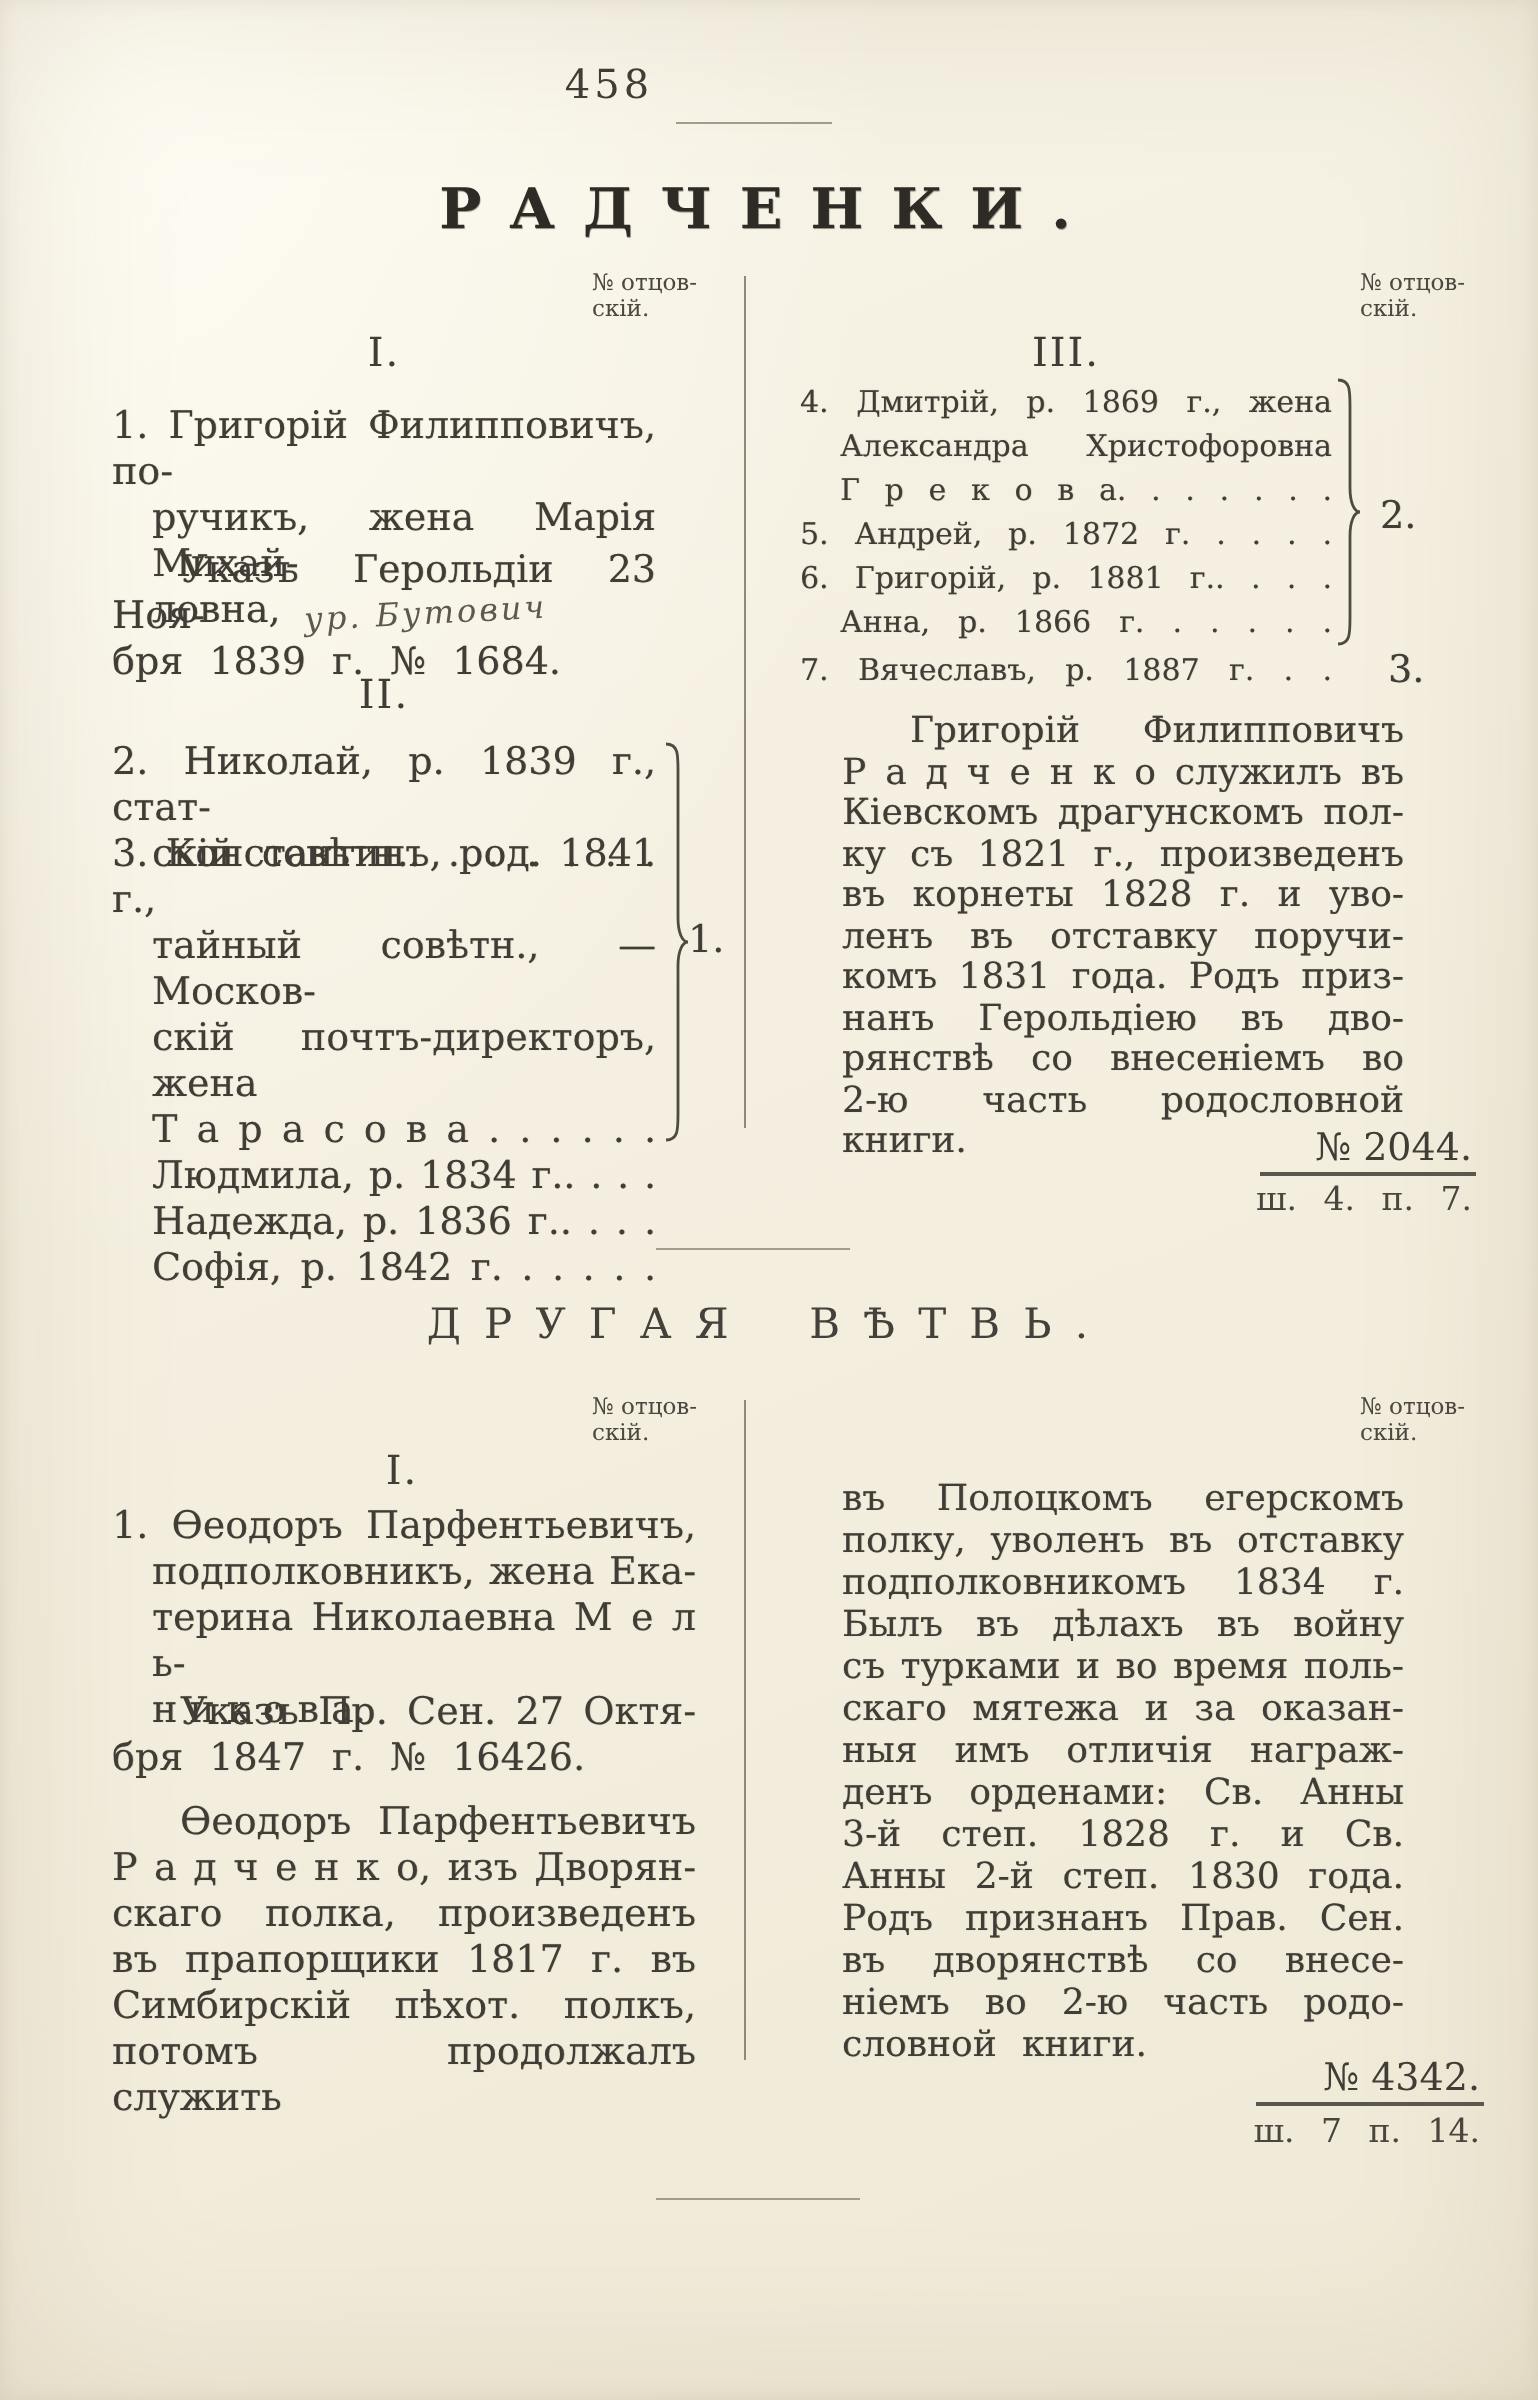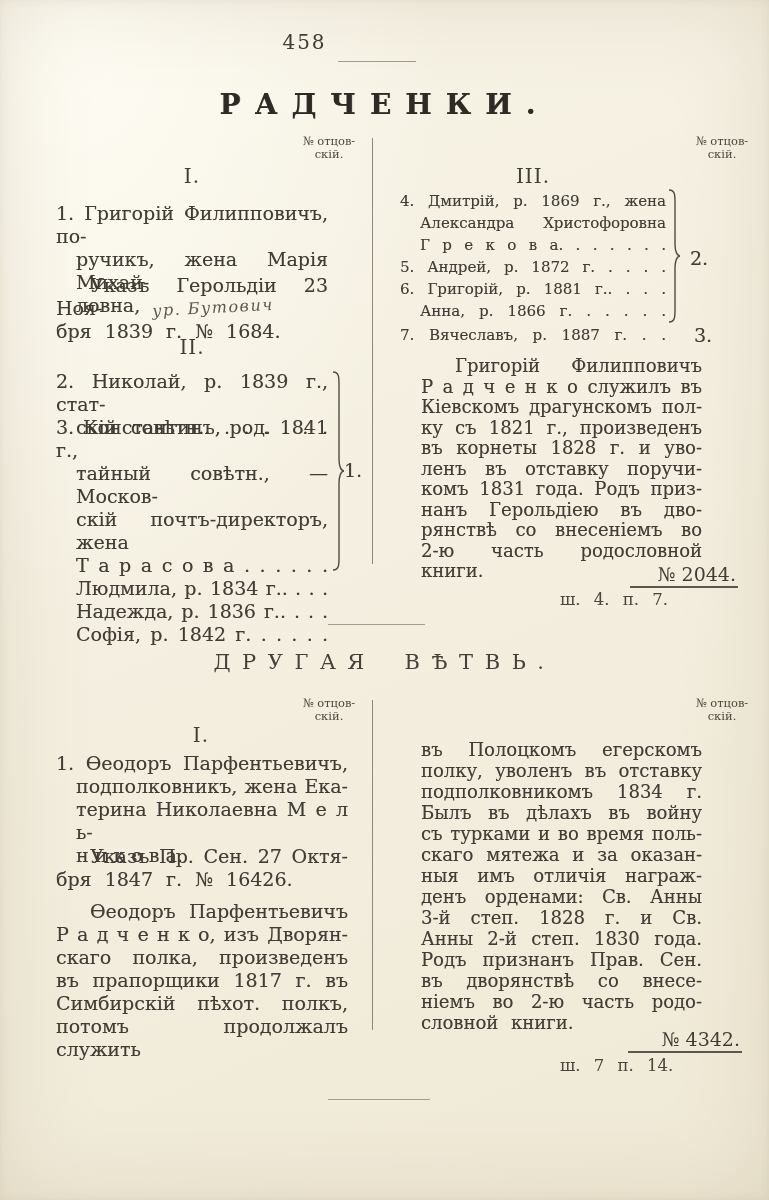--- a/index.html
+++ b/index.html
@@ -18,33 +18,33 @@
   .line {
     font-size:19px; line-height:23px;
     text-align:justify; text-align-last:justify;
     text-shadow:0.2px 0.2px 0.4px rgba(70,64,52,0.45);
   }
   .c { margin-left:20px; }
   .l { text-align-last:left; }
   .ind { text-indent:34px; }
   .ws { word-spacing:7px; }
   .roman { font-size:20px; text-align:center; text-align-last:center; letter-spacing:1px; }
-  .colhead { font-size:11.5px; line-height:13px; text-align:center; color:#4c473f;
+  .colhead { font-size:11.5px; line-height:13px; text-align:left; color:#4c473f;
              text-shadow:none; }
   .vrule { width:1px; background:#8f897c; }
   .hrule { height:1px; background:#a39c8c; }
   .hrule.dark { background:#5c574e; height:2px; }
   .pageno { width:609px; text-align:center; font-size:20px; letter-spacing:2px; }
   .title { width:769px; text-align:center; font-size:28px; font-weight:bold;
            letter-spacing:0.5em; color:#2e2a25; text-shadow:0.3px 0.3px 0.4px rgba(40,35,28,0.5); }
   .branch-heading { width:769px; text-align:center; font-size:21px;
            letter-spacing:0.55em; word-spacing:0.5em; color:#45403a; }
   .fnum { font-size:19px; text-shadow:0.2px 0.2px 0.4px rgba(70,64,52,0.45); }
   .refno { font-size:19px; text-align:right; }
-  .refcode { font-size:16.5px; word-spacing:8px; color:#4a453d; }
+  .refcode { font-size:16.5px; text-align:right; word-spacing:8px; color:#4a453d; }
   .group-lines .line { font-size:15px; line-height:22px; }
   .para-r1 .line { font-size:18px; line-height:20.5px; }
   .para-r2 .line { font-size:18px; line-height:21px; }
   .handwriting {
     display:inline-block; font-style:italic; font-size:16px;
     color:#5f594d; letter-spacing:1.5px;
     transform:rotate(-3deg) translateY(1px);
     text-shadow:none;
   }
   .brace { position:absolute; }

